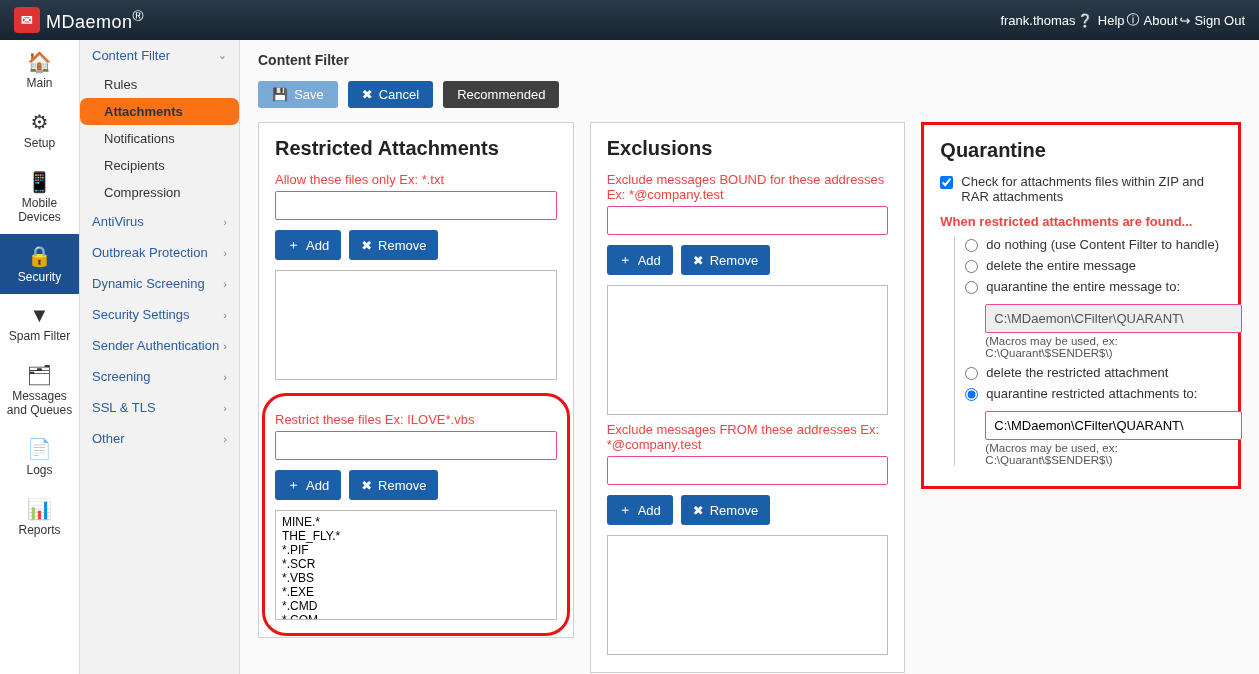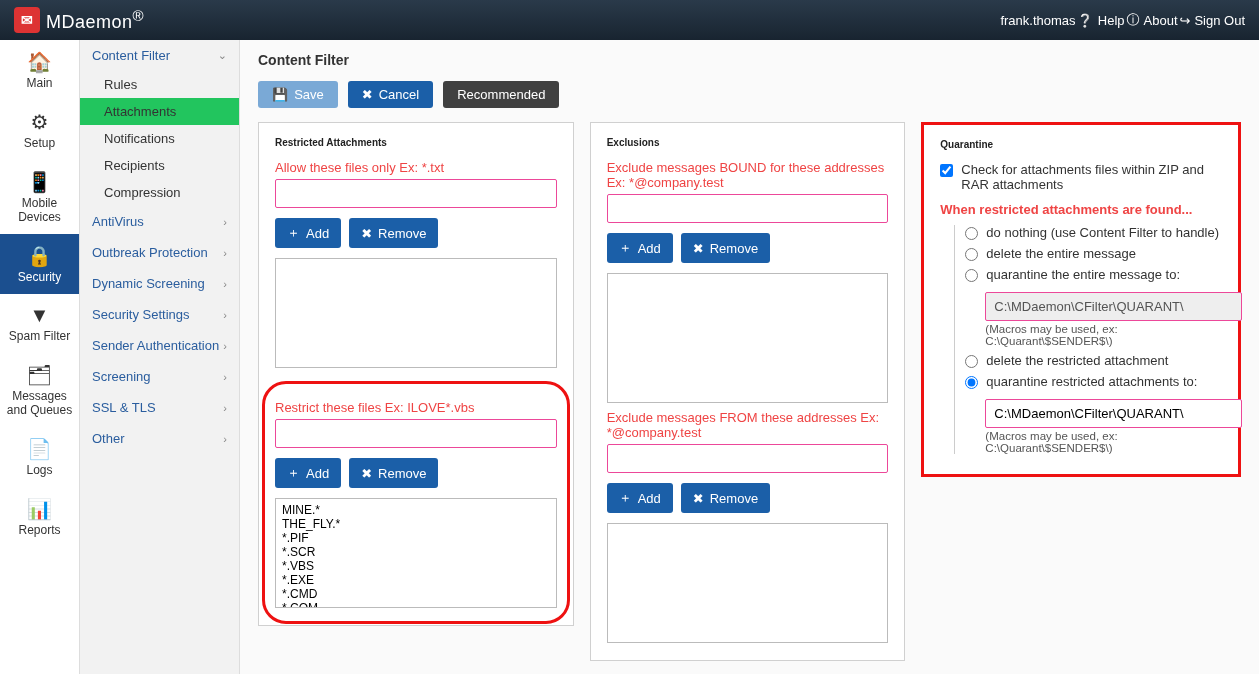--- a/index.html
+++ b/index.html
@@ -10,35 +10,35 @@
 .topbar-right { display: flex; align-items: center; gap: 2px; font-size: 13px; }
 .topbar-right a { color: #fff; text-decoration: none; display:flex; align-items:center; gap:4px; cursor:pointer; }
 .layout { display: flex; height: calc(100vh - 40px); }
 .sidebar-main { width: 80px; background: #fff; border-right: 1px solid #ddd; display:flex; flex-direction:column; }
 .m-item { text-align:center; padding: 10px 4px; color:#333; font-size:12px; cursor:pointer; }
 .m-item.selected { background: #1b4f8f; color:#fff; }
 .m-item .m-icon { font-size:20px; display:block; margin-bottom:2px; }
 .sidebar-sub { width: 160px; background:#f2f2f2; border-right:1px solid #ddd; font-size:13px; }
 .sub-group { padding: 8px 12px; color:#2a5d9e; cursor:pointer; display:flex; justify-content:space-between; align-items:center; }
 .sub-child { padding: 6px 12px 6px 24px; color:#333; cursor:pointer; }
-.sub-child.selected { background:#22c55e; font-weight:400; }
+.sub-child.selected { background:#f97316; font-weight:700;border-radius:7px; }
 .sub-group.expanded { color:#2a5d9e; }
 .content { flex:1; background:#fafafa; overflow:auto; }
 .content-header { padding: 12px 18px; font-weight:bold; font-size:14px; color:#333; border-bottom: 1px solid transparent; }
 .toolbar { padding: 0 18px 14px; display:flex; gap:10px; }
 .btn { border:none; border-radius:3px; color:#fff; padding:6px 14px; font-size:13px; cursor:pointer; display:inline-flex; align-items:center; gap:6px; }
 .btn-save { background:#7aa9d6; }
 .btn-cancel { background:#1b5fa8; }
 .btn-rec { background:#404040; }
 .btn-add { background:#1b5fa8; padding:6px 12px; }
 .btn-remove { background:#1b5fa8; padding:6px 12px; }
 .panels { display:flex; gap:16px; padding:0 18px 20px; align-items:flex-start; }
 .panel { background:#fff; border:1px solid #d0d0d0; padding:14px 16px; flex:1; min-width:0; }
 .panel.highlight { border:3px solid #e11; }
-.panel h3 { font-size:10px; margin-bottom:12px; color:#222; }
+.panel h3 { font-size:20px; margin-bottom:12px; color:#222; }
 .field-label { font-size:13px; color:#ef4444; margin: 6px 0 4px; font-weight:bold; }
 .field-label.normal { font-weight:normal; }
 input[type=text] { width:100%; border:1px solid #ec4899; padding:6px 8px; font-size:13px; border-radius:2px; }
 .textarea { width:100%; height:110px; border:1px solid #bbb; padding:4px 6px; font-size:12px; font-family: inherit; resize:none; overflow-y:scroll; white-space:pre; }
 .row-btns { display:flex; gap:8px; margin:10px 0; }
 .section-box { border:3px solid transparent; padding:0; margin-top:10px; }
 .section-box.highlight { border-color:#e11; padding:10px; margin-left:-13px; margin-right:-13px; margin-bottom:-13px;border-radius:24px;}
 .radio-row { display:flex; align-items:flex-start; gap:8px; margin:6px 0; font-size:13px; }
 .radio-row input { margin-top:2px; }
 .q-path { width:240px; border:1px solid #bbb; background:#eee; padding:6px 8px; font-size:12px; margin:4px 0 2px 20px; }

